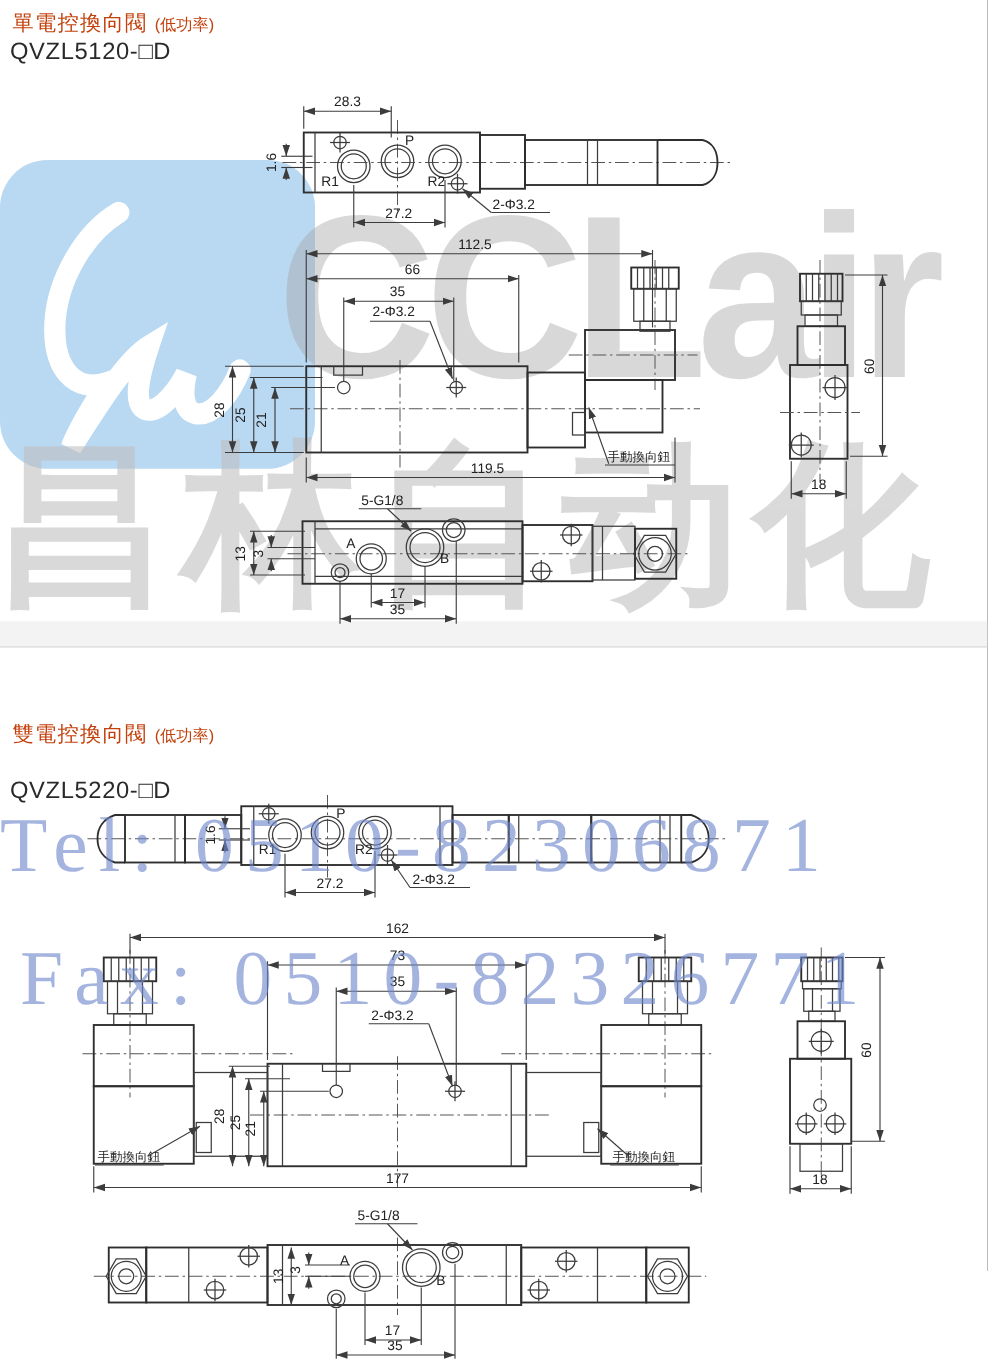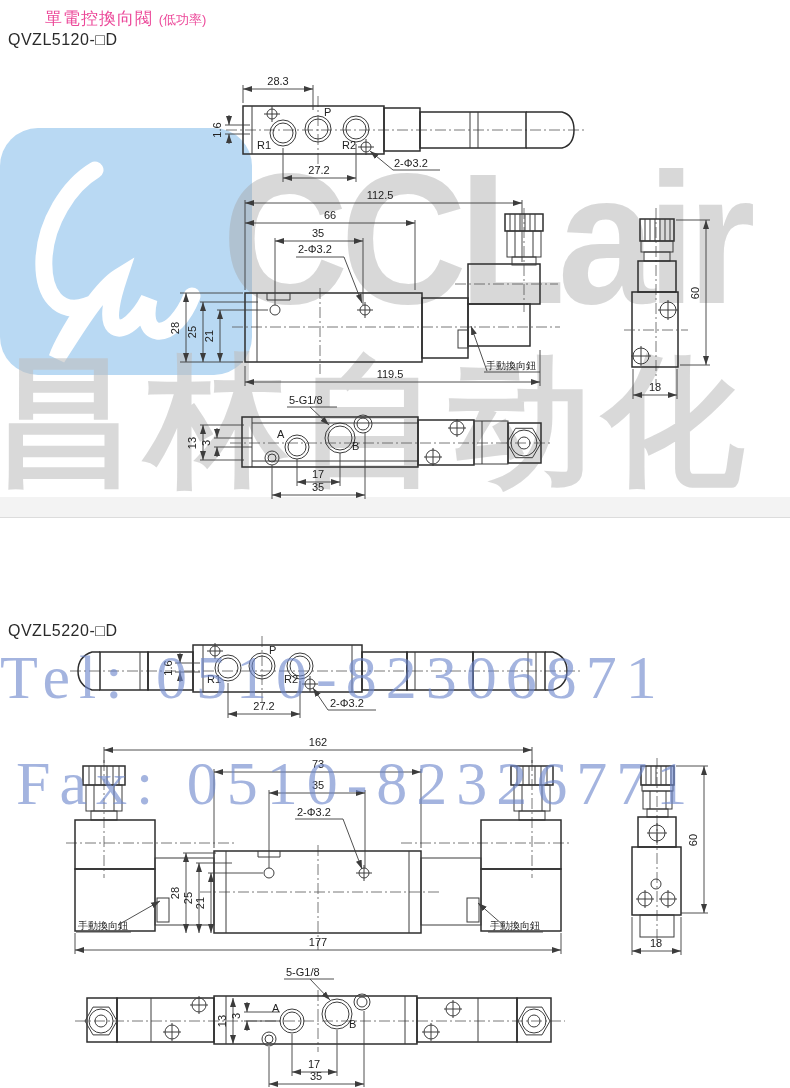--- a/index.html
+++ b/index.html
@@ -13,23 +13,23 @@
              transform:scaleY(1.06);transform-origin:left top;line-height:1;}
   .wm-brand{position:absolute;left:-6px;top:350px;font-size:142px;font-weight:bold;
             letter-spacing:10px;color:#bfbfbf;opacity:.58;white-space:nowrap;z-index:1;line-height:1;}
   .wm-band{position:absolute;left:0;top:497px;width:790px;height:20px;background:#f3f3f3;
            border-bottom:1px solid #dcdcdc;z-index:2;}
   .wm-tel{position:absolute;left:0;top:646px;width:790px;font-family:"Liberation Serif","DejaVu Serif",serif;
           font-size:62px;letter-spacing:9px;color:#6d87cd;opacity:.62;white-space:nowrap;z-index:4;line-height:1;}
   .wm-fax{position:absolute;left:16px;top:752px;width:790px;font-family:"Liberation Serif","DejaVu Serif",serif;
           font-size:62px;letter-spacing:9px;color:#6d87cd;opacity:.62;white-space:nowrap;z-index:4;line-height:1;}
   
-  .sec-title{position:absolute;left:10px;font-size:17px;color:#ec4899;z-index:5;letter-spacing:1px;margin-left:35px;}
+  .sec-title{position:absolute;left:10px;font-size:17px;color:#c2410c;z-index:5;letter-spacing:1px;}
   .sec-title .note{font-size:13px;letter-spacing:0;}
-  .model{position:absolute;left:8px;font-size:16px;color:#2a2a2a;z-index:5;letter-spacing:.5px;}
+  .model{position:absolute;left:8px;font-size:19px;color:#2a2a2a;z-index:5;letter-spacing:.5px;}
   .footer{position:absolute;right:8px;top:1050px;font-size:18px;font-weight:bold;color:#090909;z-index:5;}
   
   #dwg{position:absolute;left:0;top:0;z-index:3;}
   .th{stroke:#2e2e2e;stroke-width:1.5;fill:none;}
   .ln{stroke:#3c3c3c;stroke-width:1;fill:none;}
   .cl{stroke:#555;stroke-width:.8;fill:none;stroke-dasharray:11 3 2 3;}
   .dim{stroke:#3c3c3c;stroke-width:.9;fill:none;}
   text.dt{font:11px "Liberation Sans","DejaVu Sans",sans-serif;fill:#222;}
   text.ds{font:10px "Liberation Sans","DejaVu Sans",sans-serif;fill:#222;}
 </style>
@@ -48,20 +48,24 @@
   <div class="wm-band"></div>
   <div class="wm-tel">Tel: 0510-82306871</div>
   <div class="wm-fax">Fax: 0510-82326771</div>
 
   <div class="sec-title" style="top:7px">
     <span>單電控換向閥</span>
     <span class="note">(低功率)</span>
   </div>
   <div class="model" style="top:31px">QVZL5120-□D</div>
 
+  <div class="sec-title" style="top:576px">
+    <span>雙電控換向閥</span>
+    <span class="note">(低功率)</span>
+  </div>
   <div class="model" style="top:622px">QVZL5220-□D</div>
 
 
   <svg id="dwg" width="790" height="1088" viewBox="0 0 790 1088">
     <defs>
       <marker id="ma" markerUnits="userSpaceOnUse" markerWidth="10" markerHeight="8" refX="9" refY="4" orient="auto-start-reverse">
         <path d="M0,1 L9,4 L0,7 Z" fill="#3c3c3c"></path>
       </marker>
     </defs>
 

